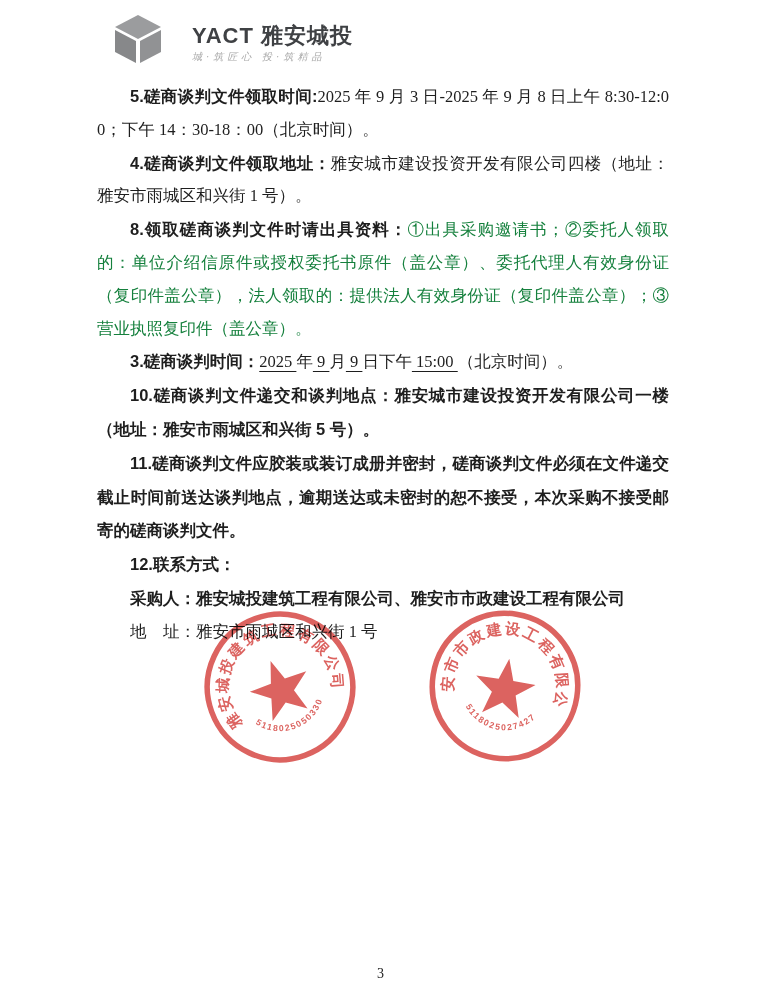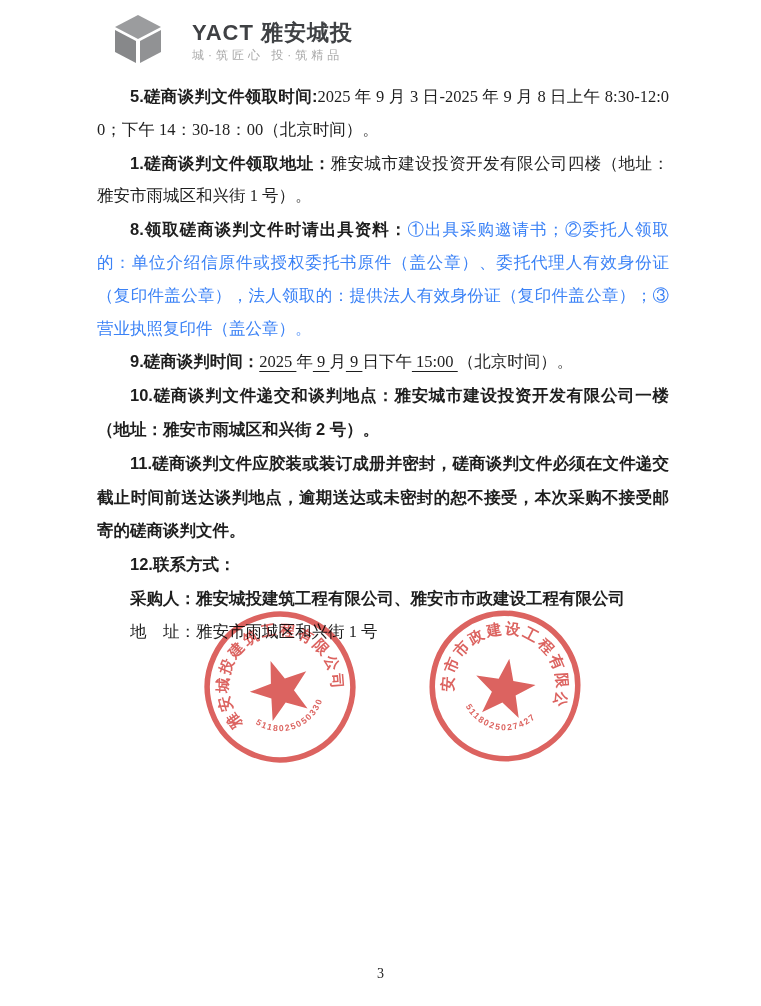--- a/index.html
+++ b/index.html
@@ -18,21 +18,21 @@
     display:flex;align-items:flex-end;gap:28px;
   }
   .logo-cube{width:52px;height:50px;flex:0 0 auto;}
   .logo-text{display:flex;flex-direction:column;justify-content:center;padding-top:6px;}
   .brand{
     font-family:"Liberation Sans","DejaVu Sans",sans-serif;
     font-weight:700;font-size:22px;color:#3f4144;letter-spacing:1px;line-height:1.1;
   }
   .tagline{
     font-family:"Liberation Sans","DejaVu Sans",sans-serif;
-    font-size:12px;color:#a9a9a9;letter-spacing:4px;margin-top:2px;
+    font-size:10px;color:#a9a9a9;letter-spacing:4px;margin-top:2px;font-style:italic;
   }
 
   
   .doc-body{
     position:absolute;top:80px;left:97px;width:572px;
   }
   .para{
     margin:0;
     text-indent:2em;
     text-align:justify;
@@ -43,21 +43,21 @@
   }
   .para .bold{
     font-weight:700;
     font-family:"Liberation Sans","DejaVu Sans",sans-serif;
     margin-top:36px;
   }
   .para .underline{
     text-decoration:underline;
     text-underline-offset:4px;
   }
-  .para .dim{color:#3b82f6;}
+  .para .dim{color:#15803d;}
 
   
   .stamp{
     position:absolute;
     width:158px;height:158px;
     mix-blend-mode:multiply;
     opacity:.9;
     pointer-events:none;
   }
   .stamp-left{left:201px;top:608px;transform:rotate(-20deg);}
@@ -92,24 +92,24 @@
       <polygon points="49,16 28,27 28,49 49,38" fill="#919294"></polygon>
     </svg>
     <div class="logo-text">
       <div class="brand">YACT 雅安城投</div>
       <div class="tagline">城·筑匠心 投·筑精品</div>
     </div>
   </div>
 
   <main class="doc-body">
       <p class="para"><span class="bold">5.磋商谈判文件领取时间:</span><span>2025 年 9 月 3 日-2025 年 9 月 8 日上午 8:30-12:00；下午 14：30-18：00（北京时间）。</span></p>
-      <p class="para"><span class="bold">1.磋商谈判文件领取地址：</span><span>雅安城市建设投资开发有限公司四楼（地址：雅安市雨城区和兴街 1 号）。</span></p>
+      <p class="para"><span class="bold">4.磋商谈判文件领取地址：</span><span>雅安城市建设投资开发有限公司四楼（地址：雅安市雨城区和兴街 1 号）。</span></p>
       <p class="para"><span class="bold">8.领取磋商谈判文件时请出具资料：</span><span class="dim">①出具采购邀请书；②委托人领取的：单位介绍信原件或授权委托书原件（盖公章）、委托代理人有效身份证（复印件盖公章），法人领取的：提供法人有效身份证（复印件盖公章）；③营业执照复印件（盖公章）。</span></p>
-      <p class="para"><span class="bold">9.磋商谈判时间：</span><span class="underline">2025 </span><span>年</span><span class="underline"> 9 </span><span>月</span><span class="underline"> 9 </span><span>日下午</span><span class="underline"> 15:00 </span><span>（北京时间）。</span></p>
-      <p class="para"><span class="bold">10.磋商谈判文件递交和谈判地点：雅安城市建设投资开发有限公司一楼（地址：雅安市雨城区和兴街 2 号）。</span></p>
+      <p class="para"><span class="bold">3.磋商谈判时间：</span><span class="underline">2025 </span><span>年</span><span class="underline"> 9 </span><span>月</span><span class="underline"> 9 </span><span>日下午</span><span class="underline"> 15:00 </span><span>（北京时间）。</span></p>
+      <p class="para"><span class="bold">10.磋商谈判文件递交和谈判地点：雅安城市建设投资开发有限公司一楼（地址：雅安市雨城区和兴街 5 号）。</span></p>
       <p class="para"><span class="bold">11.磋商谈判文件应胶装或装订成册并密封，磋商谈判文件必须在文件递交截止时间前送达谈判地点，逾期送达或未密封的恕不接受，本次采购不接受邮寄的磋商谈判文件。</span></p>
       <p class="para"><span class="bold">12.联系方式：</span></p>
       <p class="para"><span class="bold">采购人：雅安城投建筑工程有限公司、雅安市市政建设工程有限公司</span></p>
       <p class="para"><span>地　址：雅安市雨城区和兴街 1 号</span></p>
     </main>
 
   <svg class="stamp stamp-left" viewBox="0 0 200 200">
     <defs>
       <path id="arcT0" d="M 38,122.6 A 66,66 0 1 1 162,122.6" fill="none"></path>
       <path id="arcB0" d="M 51.5,128 A 56,56 0 0 0 148.5,128" fill="none"></path>

